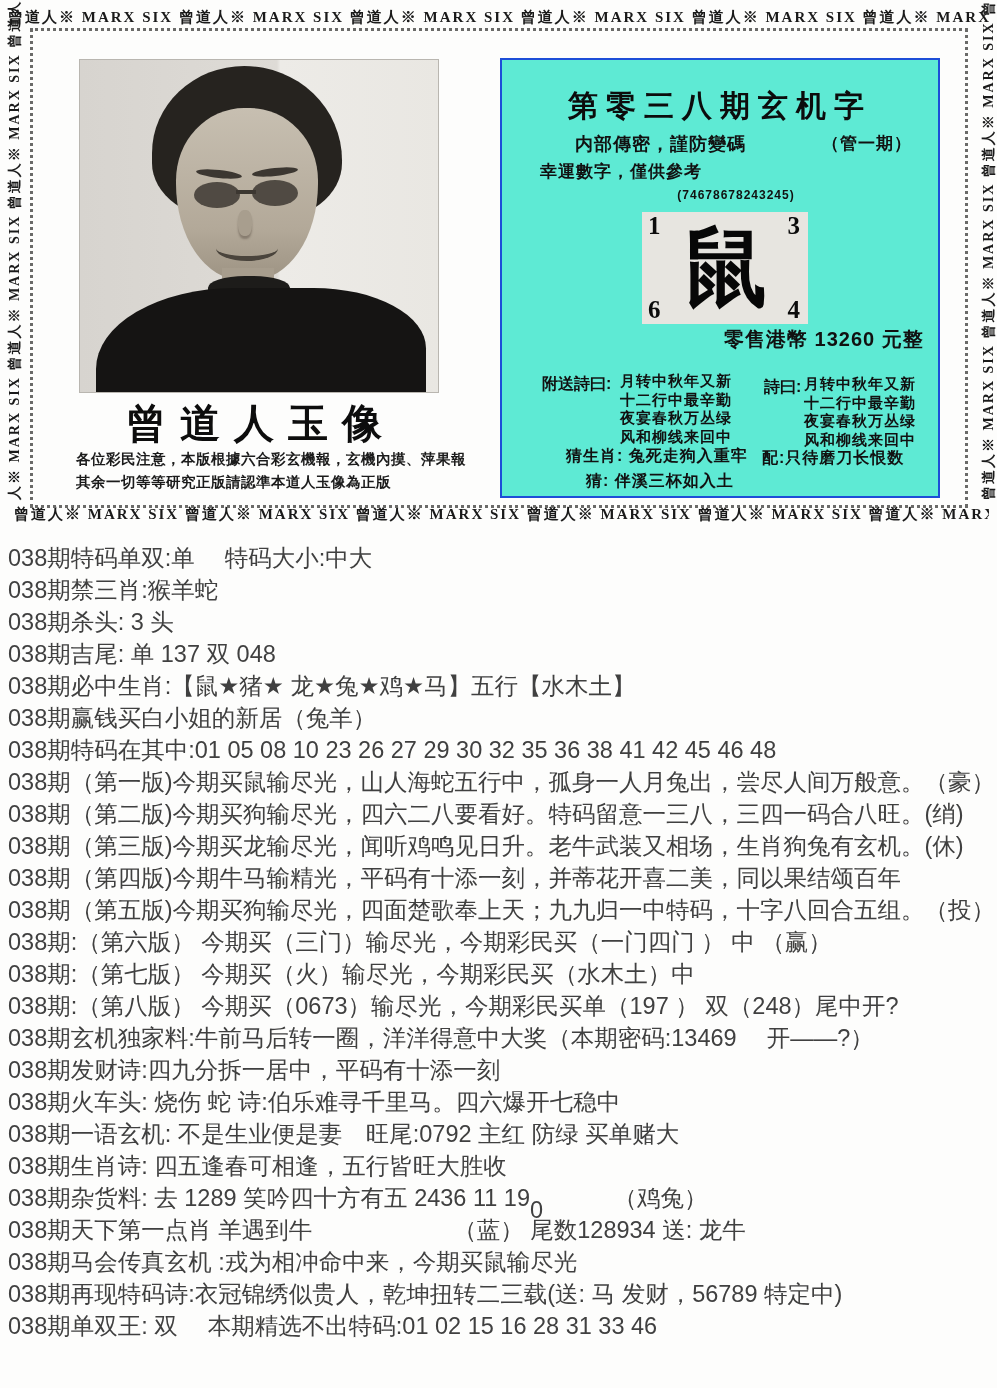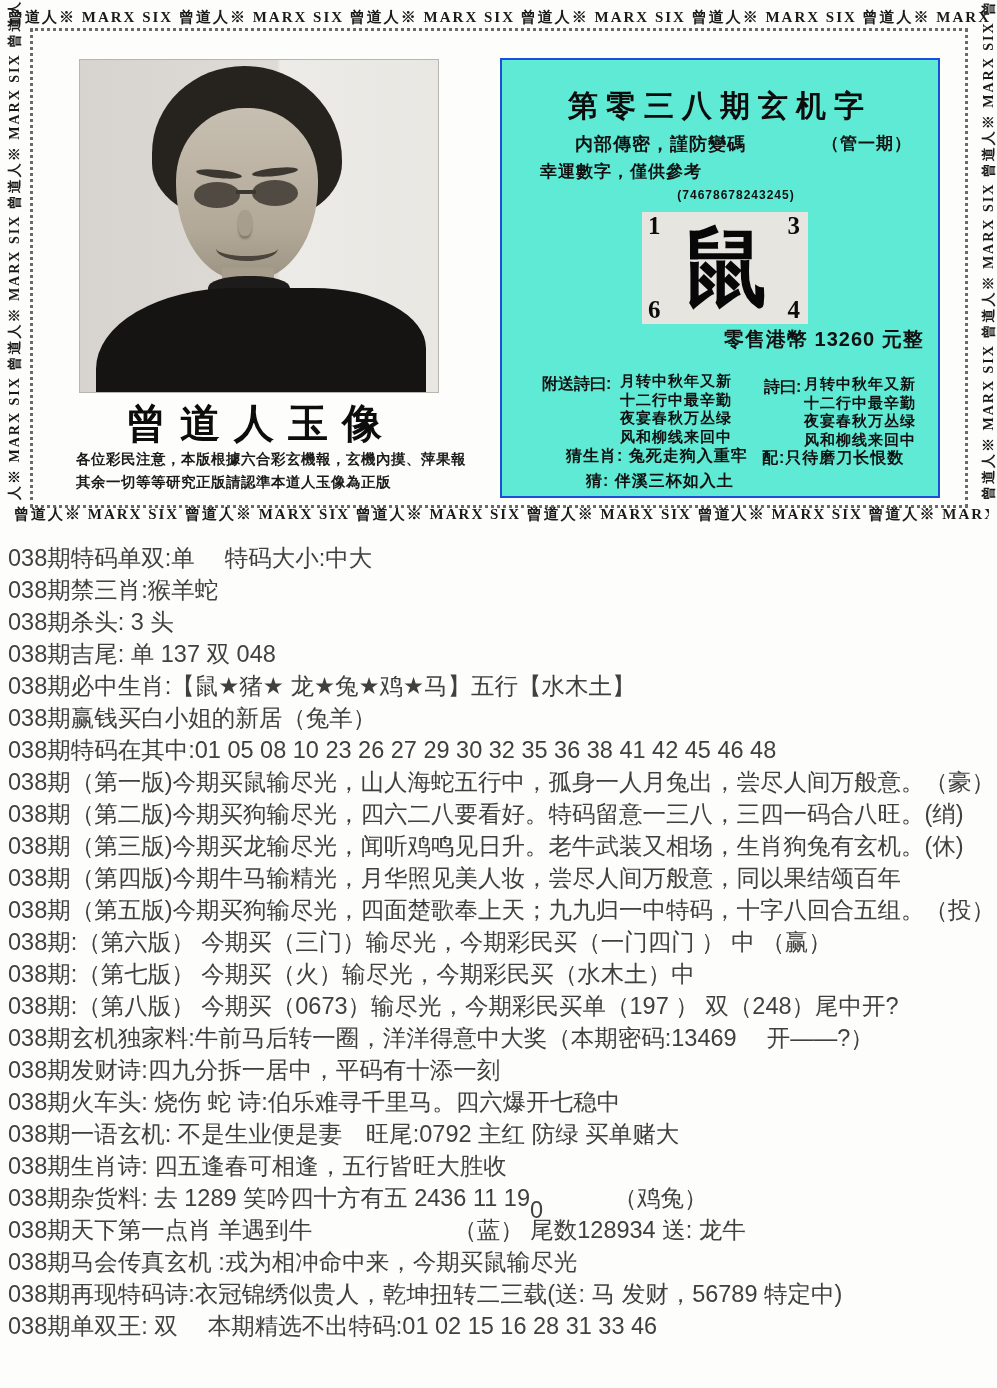--- a/index.html
+++ b/index.html
@@ -158,21 +158,21 @@
       <div class="bline">038期特码单双:单　 特码大小:中大</div>
       <div class="bline">038期禁三肖:猴羊蛇</div>
       <div class="bline">038期杀头: 3 头</div>
       <div class="bline">038期吉尾: 单 137 双  048</div>
       <div class="bline">038期必中生肖:【鼠★猪★ 龙★兔★鸡★马】五行【水木土】</div>
       <div class="bline">038期赢钱买白小姐的新居（兔羊）</div>
       <div class="bline">038期特码在其中:01 05 08 10 23 26 27 29 30 32 35 36 38 41 42 45 46 48</div>
       <div class="bline">038期（第一版)今期买鼠输尽光，山人海蛇五行中，孤身一人月兔出，尝尽人间万般意。（豪）</div>
       <div class="bline">038期（第二版)今期买狗输尽光，四六二八要看好。特码留意一三八，三四一码合八旺。(绡)</div>
       <div class="bline">038期（第三版)今期买龙输尽光，闻听鸡鸣见日升。老牛武装又相场，生肖狗兔有玄机。(休)</div>
-      <div class="bline">038期（第四版)今期牛马输精光，月华照见美人妆，尝尽人间万般意，同以果结颂百年</div>
+      <div class="bline">038期（第四版)今期牛马输精光，平码有十添一刻，并蒂花开喜二美，同以果结颂百年</div>
       <div class="bline">038期（第五版)今期买狗输尽光，四面楚歌奉上天；九九归一中特码，十字八回合五组。（投）</div>
       <div class="bline">038期:（第六版） 今期买（三门）输尽光，今期彩民买（一门四门 ） 中 （赢）</div>
       <div class="bline">038期:（第七版） 今期买（火）输尽光，今期彩民买（水木土）中</div>
       <div class="bline">038期:（第八版） 今期买（0673）输尽光，今期彩民买单（197 ） 双（248）尾中开?</div>
       <div class="bline">038期玄机独家料:牛前马后转一圈，洋洋得意中大奖（本期密码:13469　 开——?）</div>
       <div class="bline">038期发财诗:四九分拆一居中，平码有十添一刻</div>
       <div class="bline">038期火车头: 烧伤 蛇 诗:伯乐难寻千里马。四六爆开七稳中</div>
       <div class="bline">038期一语玄机: 不是生业便是妻　旺尾:0792 主红 防绿 买单赌大</div>
       <div class="bline">038期生肖诗: 四五逢春可相逢，五行皆旺大胜收</div>
       <div class="bline"><span>038期杂货料:  去 1289  笑吟四十方有五  2436 11 19</span><span class="drop">0</span><span>　　　（鸡兔）</span></div>

